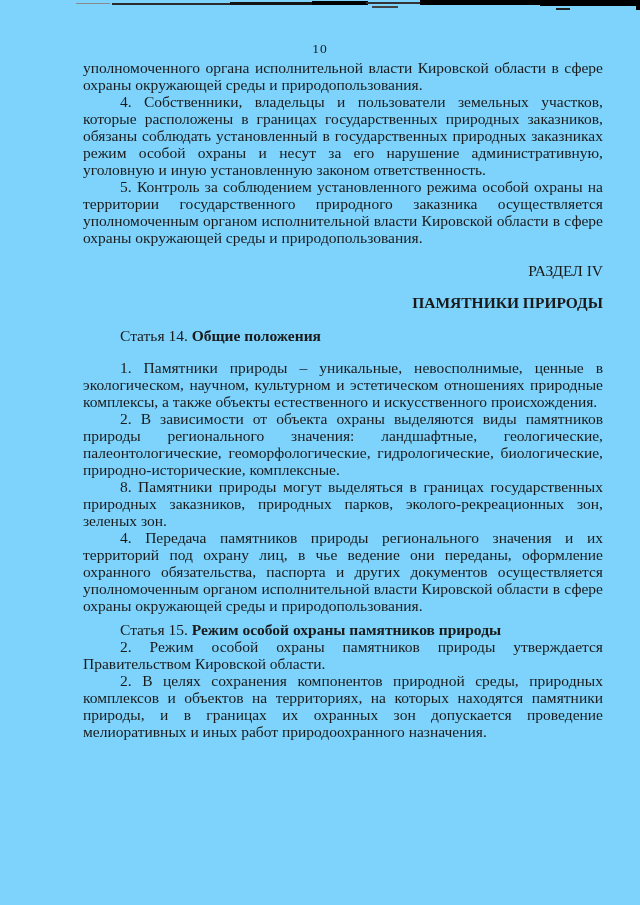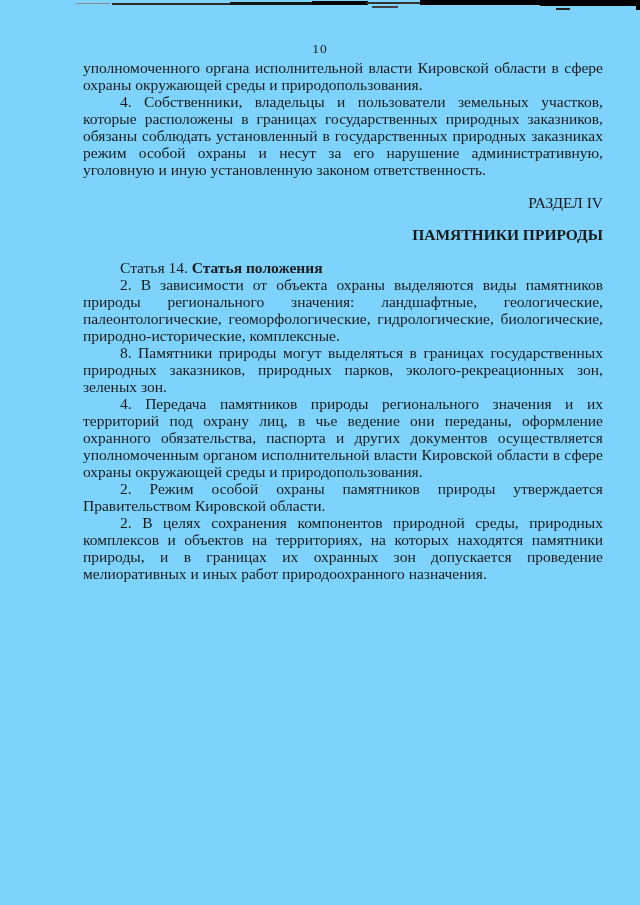--- a/index.html
+++ b/index.html
@@ -84,34 +84,37 @@
   </div>
 
   <div class="pagenum">10</div>
 
   <div class="text-col">
 
     <p class="para cont">уполномоченного органа исполнительной власти Кировской области в сфере охраны окружающей среды и природопользования.</p>
 
     <p class="para">4. Собственники, владельцы и пользователи земельных участков, которые расположены в границах государственных природных заказников, обязаны соблюдать установленный в государственных природных заказниках режим особой охраны и несут за его нарушение административную, уголовную и иную установленную законом ответственность.</p>
 
+    <p class="para">5. Контроль за соблюдением установленного режима особой охраны на территории государственного природного заказника осуществляется уполномоченным органом исполнительной власти Кировской области в сфере охраны окружающей среды и природопользования.</p>
 
     <p class="h-center mt-razdel">РАЗДЕЛ IV</p>
 
     <p class="h-center bold mt-chapter">ПАМЯТНИКИ ПРИРОДЫ</p>
 
-    <p class="para mt-art"><span>Статья 14.</span> <span class="bold">Статья положения</span></p>
+    <p class="para mt-art"><span>Статья 14.</span> <span class="bold">Общие положения</span></p>
 
+    <p class="para mt-p">1. Памятники природы – уникальные, невосполнимые, ценные в экологическом, научном, культурном и эстетическом отношениях природные комплексы, а также объекты естественного и искусственного происхождения.</p>
 
     <p class="para">2. В зависимости от объекта охраны выделяются виды памятников природы регионального значения: ландшафтные, геологические, палеонтологические, геоморфологические, гидрологические, биологические, природно-исторические, комплексные.</p>
 
     <p class="para">8. Памятники природы могут выделяться в границах государственных природных заказников, природных парков, эколого-рекреационных зон, зеленых зон.</p>
 
     <p class="para">4. Передача памятников природы регионального значения и их территорий под охрану лиц, в чье ведение они переданы, оформление охранного обязательства, паспорта и других документов осуществляется уполномоченным органом исполнительной власти Кировской области в сфере охраны окружающей среды и природопользования.</p>
 
+    <p class="para mt-art-sm"><span>Статья 15.</span> <span class="bold">Режим особой охраны памятников природы</span></p>
 
 
     <p class="para">2. Режим особой охраны памятников природы утверждается Правительством Кировской области.</p>
 
     <p class="para">2. В целях сохранения компонентов природной среды, природных комплексов и объектов на территориях, на которых находятся памятники природы, и в границах их охранных зон допускается проведение мелиоративных и иных работ природоохранного назначения.</p>
 
   </div>
 </div>
 
 </body></html>

